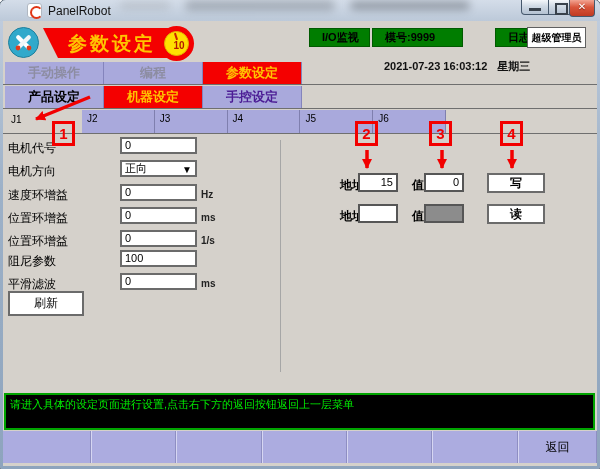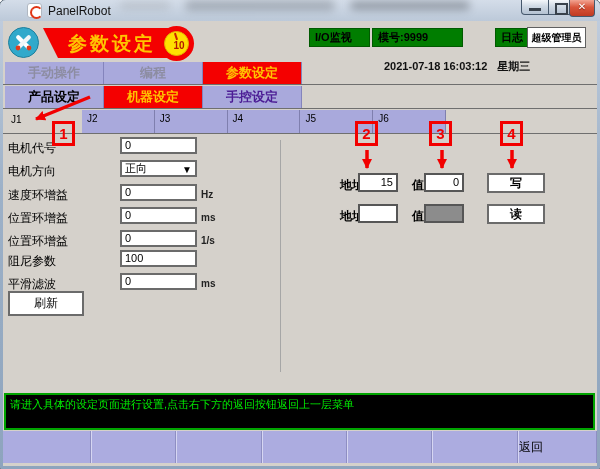--- a/index.html
+++ b/index.html
@@ -44,21 +44,21 @@
   .banner { position:absolute; left:58px; top:28px; width:112px; height:30px; background:#f40000; }
   .banner-label { position:absolute; left:58px; top:31px; width:108px; text-align:center;
     font-size:19px; font-weight:bold; letter-spacing:3px; color:#ffc400; }
   .gauge-outer { position:absolute; left:159px; top:26px; width:35px; height:35px; border-radius:50%; background:#f40000; }
   .gauge { position:absolute; left:164px; top:31px; width:25px; height:25px; border-radius:50%;
     background:#ffe000; border:1px solid #e0b400; }
   .gauge-needle { position:absolute; left:175px; top:33px; width:2px; height:7px; background:#cc2200; transform:rotate(-18deg); }
   .gauge-num { position:absolute; left:164px; top:40px; width:30px; text-align:center;
     font-size:10px; font-weight:bold; color:#b41800; }
   .gbtn { position:absolute; top:28px; height:19px; background:#007d00; border:1px solid #005a00;
-    color:#000; font-size:11px; font-weight:bold; line-height:17px; padding-left:5px; }
+    color:#000; font-size:11px; font-weight:bold; line-height:17px; padding-left:12px; }
   .gbtn.io   { left:309px; width:61px; }
   .gbtn.mold { left:372px; width:91px; }
   .gbtn.log  { left:466px; width:57px;margin-left:29px; }
   .wbtn-admin { position:absolute; left:527px; top:27px; width:59px; height:21px; background:#fff;
     border:1px solid #606060; color:#000; font-size:10px; font-weight:bold; text-align:center; line-height:19px; }
   .datetime { position:absolute; left:384px; top:59px; width:205px; font-size:11px; font-weight:bold; color:#111; }
   .datetime span { margin-right:10px; }
 
   
   .tabstrip { position:absolute; left:5px; width:297px; height:22px; display:flex; }
@@ -93,21 +93,21 @@
     font-size:11px; color:#000; line-height:15px; text-align:right; padding-right:3px; }
   .reg-box.gray { background:#8c8c8c; }
   .reg-btn { position:absolute; width:58px; height:20px; background:#fff; border:2px solid #6b6b6b;
     font-size:12px; font-weight:bold; color:#000; text-align:center; line-height:16px; }
 
   
   .statusbar { position:absolute; left:4px; top:393px; width:591px; height:37px; background:#000;
     border:2px solid #00a400; color:#00ee00; font-size:11px; padding:2px 4px; }
   .btnrow { position:absolute; left:3px; top:431px; width:594px; height:32px; display:flex; }
   .fnbtn { height:32px; background:#acace0; border-left:1px solid #d6d6f2; border-right:1px solid #8e8ec2;
-    font-size:12px; color:#000; text-align:left; line-height:32px; }
+    font-size:12px; color:#000; text-align:center; line-height:32px; }
   .fnbtn:first-child { border-left:none; }
 
   
   .ann-box { position:absolute; width:23px; height:25px; border:3px solid #f20000;
     color:#f20000; font-size:15px; font-weight:bold; text-align:center; line-height:19px; z-index:30; }
   .ann1 { left:52px; top:121px; } .ann2 { left:355px; top:121px; }
   .ann3 { left:429px; top:121px; } .ann4 { left:500px; top:121px; }
   .ann-svg { position:absolute; left:0; top:0; width:600px; height:469px; pointer-events:none; z-index:29; }
 </style>
 </head>
@@ -141,21 +141,21 @@
   <div class="gauge-outer"></div>
   <div class="gauge"></div>
   <div class="gauge-needle"></div>
   <div class="gauge-num">10</div>
 
   <div class="gbtn io">I/O监视</div>
   <div class="gbtn mold">模号:9999</div>
   <div class="gbtn log">日志</div>
   <div class="wbtn-admin">超级管理员</div>
   <div class="datetime">
-    <span>2021-07-18  16:03:12</span><span>星期三</span>
+    <span>2021-07-23  16:03:12</span><span>星期三</span>
   </div>
 
   <div class="tabstrip row1">
     <div class="tab">手动操作</div>
     <div class="tab">编程</div>
     <div class="tab active">参数设定</div>
   </div>
   <div class="hline l1"></div>
 
   <div class="tabstrip row2">

